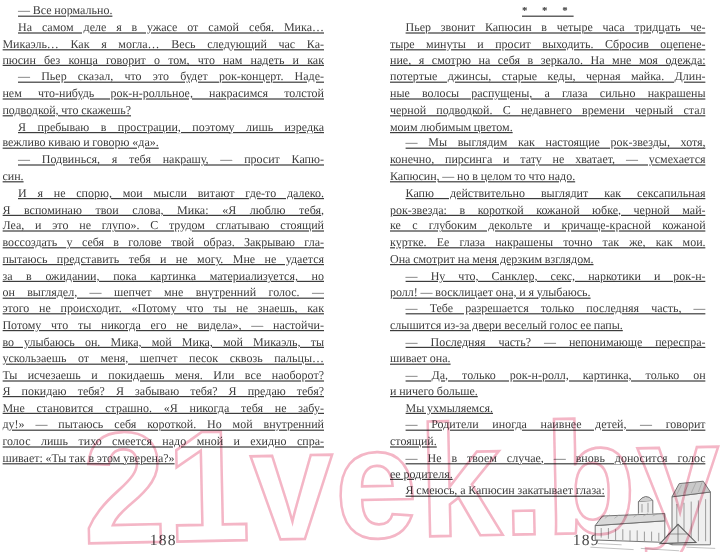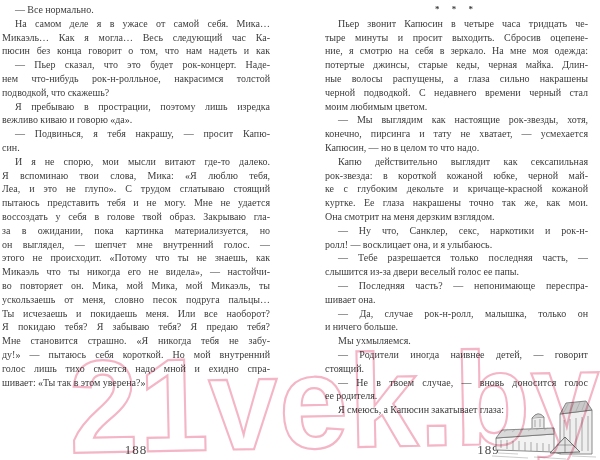--- a/index.html
+++ b/index.html
@@ -3,21 +3,21 @@
 <meta charset="utf-8">
 <style>
   html,body{margin:0;padding:0;}
   body{
     width:600px;height:460px;position:relative;overflow:hidden;
     background:#ffffff;
     font-family:"Liberation Serif","DejaVu Serif",serif;
   }
   .page{
     position:absolute;top:3px;color:#3d3d3d;
-    font-size:10px;line-height:13.8px;
+    font-size:10px;line-height:13.8px;text-decoration:underline;
   }
   #left-page{left:2px;width:268px;}
   #right-page{left:325px;width:263px;}
   .para{margin:0;padding:0;}
   .line{
     height:13.8px;overflow:hidden;
     text-align:justify;text-align-last:justify;
     word-spacing:-0.2px;
   }
   .line.last{text-align-last:left;}
@@ -62,28 +62,28 @@
       <div class="line last">вежливо киваю и говорю «да».</div>
     </div>
     <div class="para">
       <div class="line first">— Подвинься, я тебя накрашу, — просит Капю-</div>
       <div class="line last">син.</div>
     </div>
     <div class="para">
       <div class="line first">И я не спорю, мои мысли витают где-то далеко.</div>
       <div class="line">Я вспоминаю твои слова, Мика: «Я люблю тебя,</div>
       <div class="line">Леа, и это не глупо». С трудом сглатываю стоящий</div>
+      <div class="line">воссоздать у себя в голове твой образ. Закрываю гла-</div>
       <div class="line">пытаюсь представить тебя и не могу. Мне не удается</div>
-      <div class="line">воссоздать у себя в голове твой образ. Закрываю гла-</div>
       <div class="line">за в ожидании, пока картинка материализуется, но</div>
       <div class="line">он выглядел, — шепчет мне внутренний голос. —</div>
       <div class="line">этого не происходит. «Потому что ты не знаешь, как</div>
-      <div class="line">Микаэль что ты никогда его не видела», — настойчи-</div>
-      <div class="line">во повторяет он. Мика, мой Мика, мой Микаэль, ты</div>
-      <div class="line">ускользаешь от меня, словно песок подруга пальцы…</div>
+      <div class="line">Потому что ты никогда его не видела», — настойчи-</div>
+      <div class="line">во улыбаюсь он. Мика, мой Мика, мой Микаэль, ты</div>
+      <div class="line">ускользаешь от меня, шепчет песок сквозь пальцы…</div>
       <div class="line">Ты исчезаешь и покидаешь меня. Или все наоборот?</div>
       <div class="line">Я покидаю тебя? Я забываю тебя? Я предаю тебя?</div>
       <div class="line">Мне становится страшно. «Я никогда тебя не забу-</div>
       <div class="line">ду!» — пытаюсь себя короткой. Но мой внутренний</div>
       <div class="line">голос лишь тихо смеется надо мной и ехидно спра-</div>
       <div class="line last">шивает: «Ты так в этом уверена?»</div>
     </div>
   </div>
 
 <div id="right-page" class="page">
@@ -115,21 +115,21 @@
     </div>
     <div class="para">
       <div class="line first">— Тебе разрешается только последняя часть, —</div>
       <div class="line last">слышится из-за двери веселый голос ее папы.</div>
     </div>
     <div class="para">
       <div class="line first">— Последняя часть? — непонимающе переспра-</div>
       <div class="line last">шивает она.</div>
     </div>
     <div class="para">
-      <div class="line first">— Да, случае рок-н-ролл, малышка, только он</div>
+      <div class="line first">— Да, только рок-н-ролл, картинка, только он</div>
       <div class="line last">и ничего больше.</div>
     </div>
     <div class="para">
       <div class="line first last">Мы ухмыляемся.</div>
     </div>
     <div class="para">
       <div class="line first">— Родители иногда наивнее детей, — говорит</div>
       <div class="line last">стоящий.</div>
     </div>
     <div class="para">

